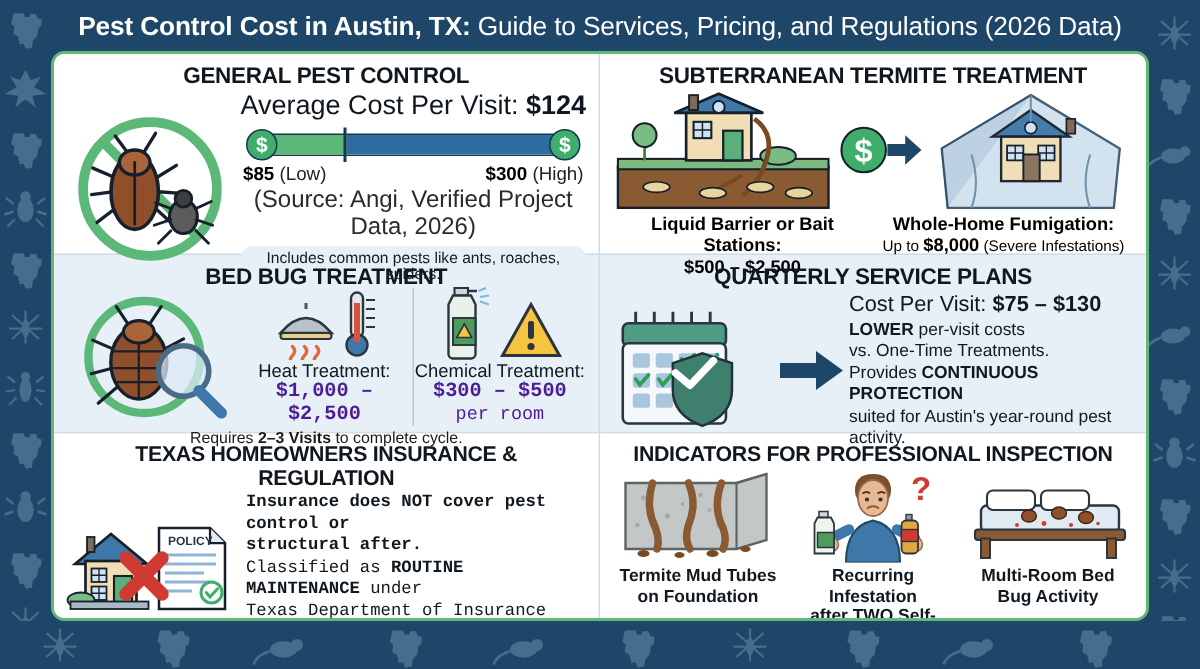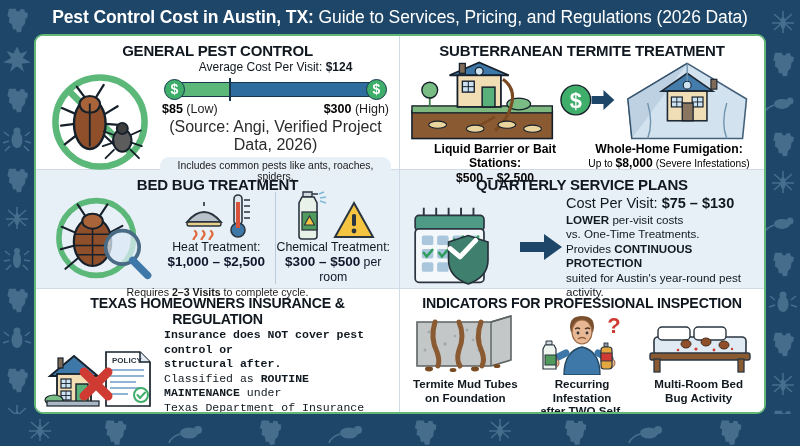--- a/index.html
+++ b/index.html
@@ -56,21 +56,21 @@
   .sec-title {
     text-align: center; font-weight: bold; font-size: 15px; color: #10171f;
     letter-spacing: -.2px; margin-top: 2px;
   }
   .sec-title.sm { font-size: 14.2px; }
 
   
   .gpc-body { display: flex; align-items: center; gap: 4px; margin-top: 1px; }
   .gpc-art { width: 112px; height: 104px; flex: none; }
   .gpc-right { flex: 1; text-align: center; }
-  .avg-line { font-size: 12px; color: #10171f; }
+  .avg-line { font-size: 18px; color: #10171f; }
   .avg-line b { font-weight: bold; }
   .bar-wrap { position: relative; height: 24px; margin: 3px 4px 0; }
   .bar {
     position: absolute; left: 10px; right: 10px; top: 5px; height: 15px;
     border: 1.6px solid #17374f; border-radius: 2px; overflow: hidden;
     display: flex;
   }
   .bar .seg-green { width: 28%; background: #5cb878; }
   .bar .seg-blue  { flex: 1; background: #2f6d9e; }
   .bar-marker {
@@ -103,21 +103,21 @@
   .term-caps .small { font-size: 10.2px; font-weight: normal; }
 
   
   .bb-body { display: flex; align-items: center; gap: 2px; margin-top: -1px; }
   .bb-art { width: 112px; height: 92px; flex: none; }
   .bb-cols { flex: 1; display: flex; }
   .bb-col { width: 50%; text-align: center; }
   .bb-col + .bb-col { border-left: 1px solid #b9cbdd; }
   .bb-icons { height: 48px; display: flex; align-items: flex-end; justify-content: center; gap: 2px; }
   .bb-lab { font-size: 12.3px; color: #101820; }
-  .bb-val { font-size: 13.5px; font-weight: bold; color: #0f172a; }
+  .bb-val { font-size: 13.5px; font-weight: bold; color: #4c1d95; font-family: Liberation Mono, monospace; }
   .bb-val .nb { font-weight: normal; font-size: 12.3px; }
   .bb-foot { text-align: center; font-size: 10.6px; margin-top: 2px; color: #1b1b1b; }
   .bb-foot b { font-weight: bold; }
 
   
   .q-body { display: flex; align-items: center; gap: 4px; margin-top: 2px; }
   .q-art { width: 108px; height: 86px; flex: none; }
   .q-arrow { width: 42px; height: 30px; flex: none; }
   .q-text { flex: 1; }
   .q-cost { font-size: 14.5px; color: #101820; margin-bottom: 2px; }

